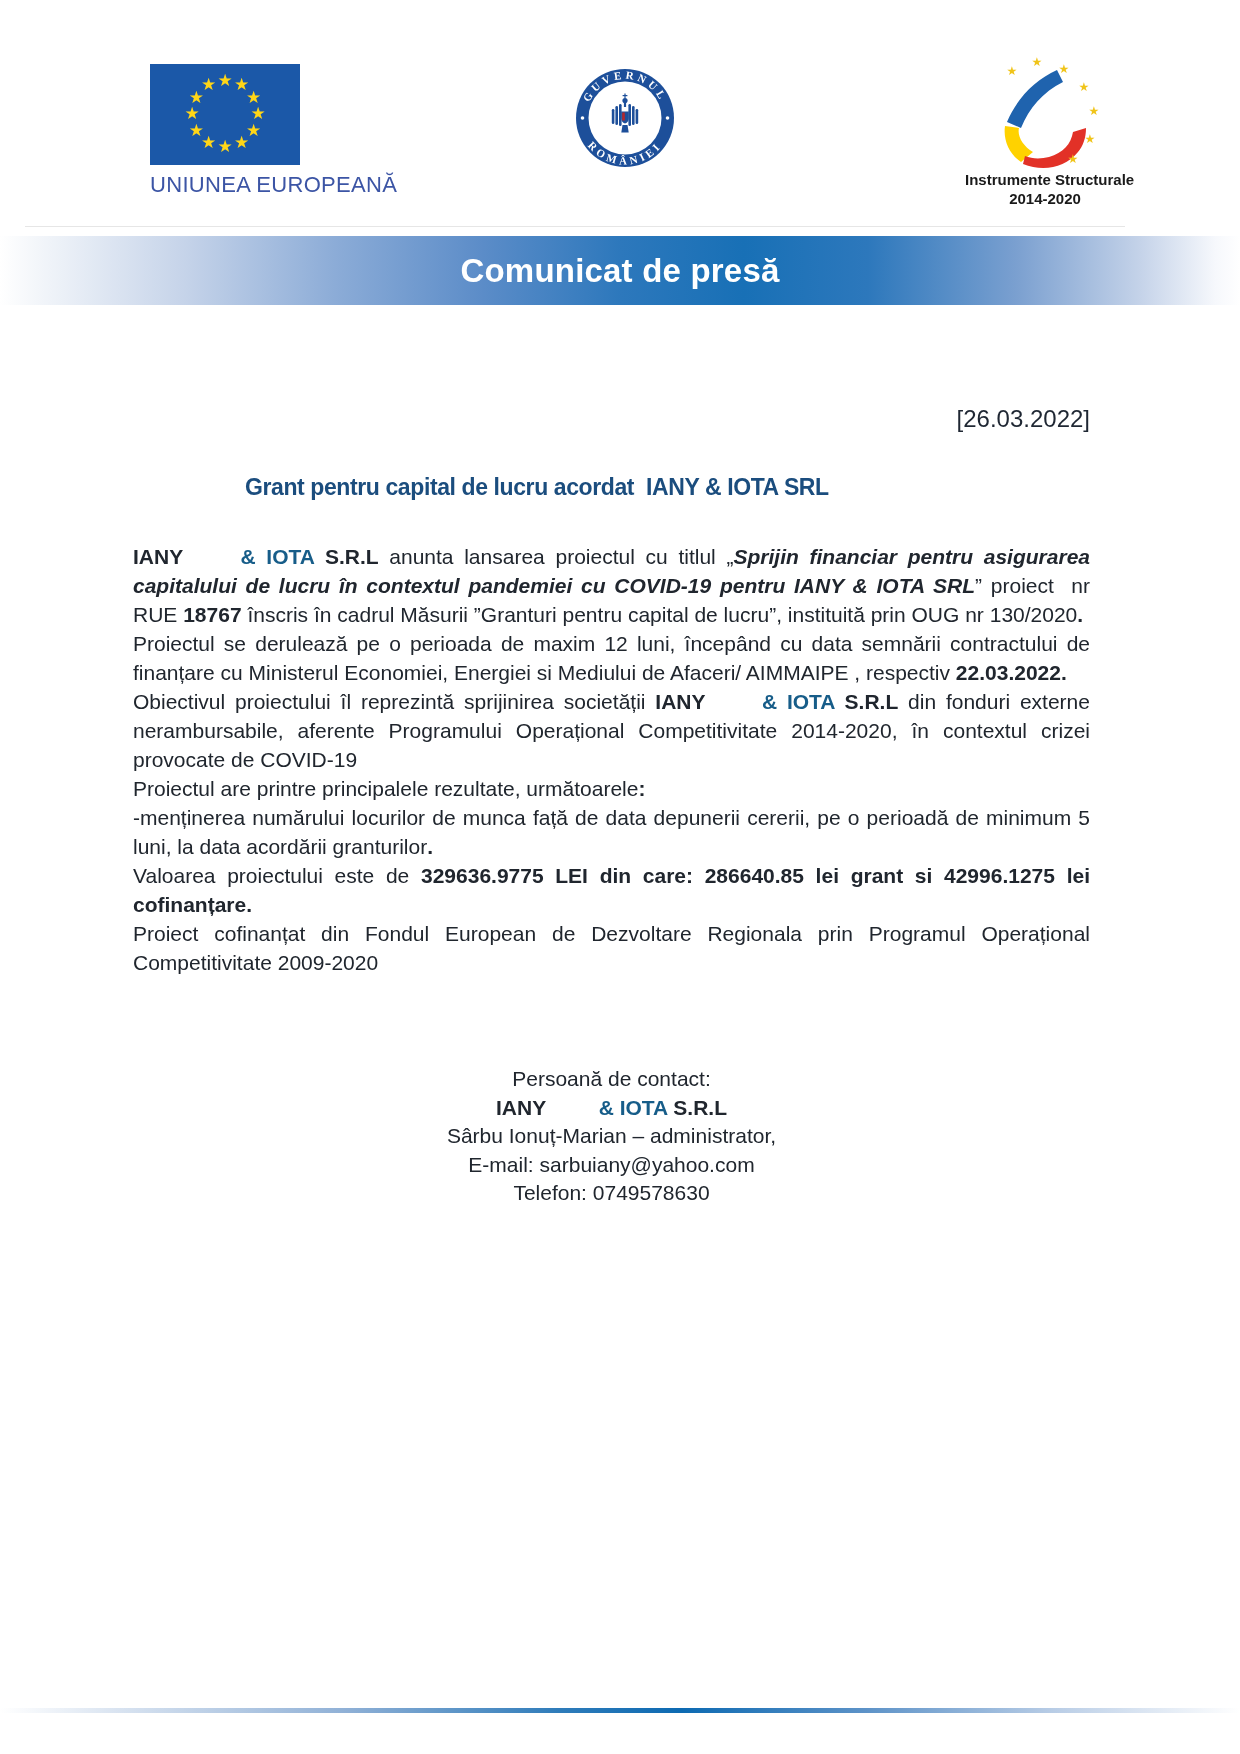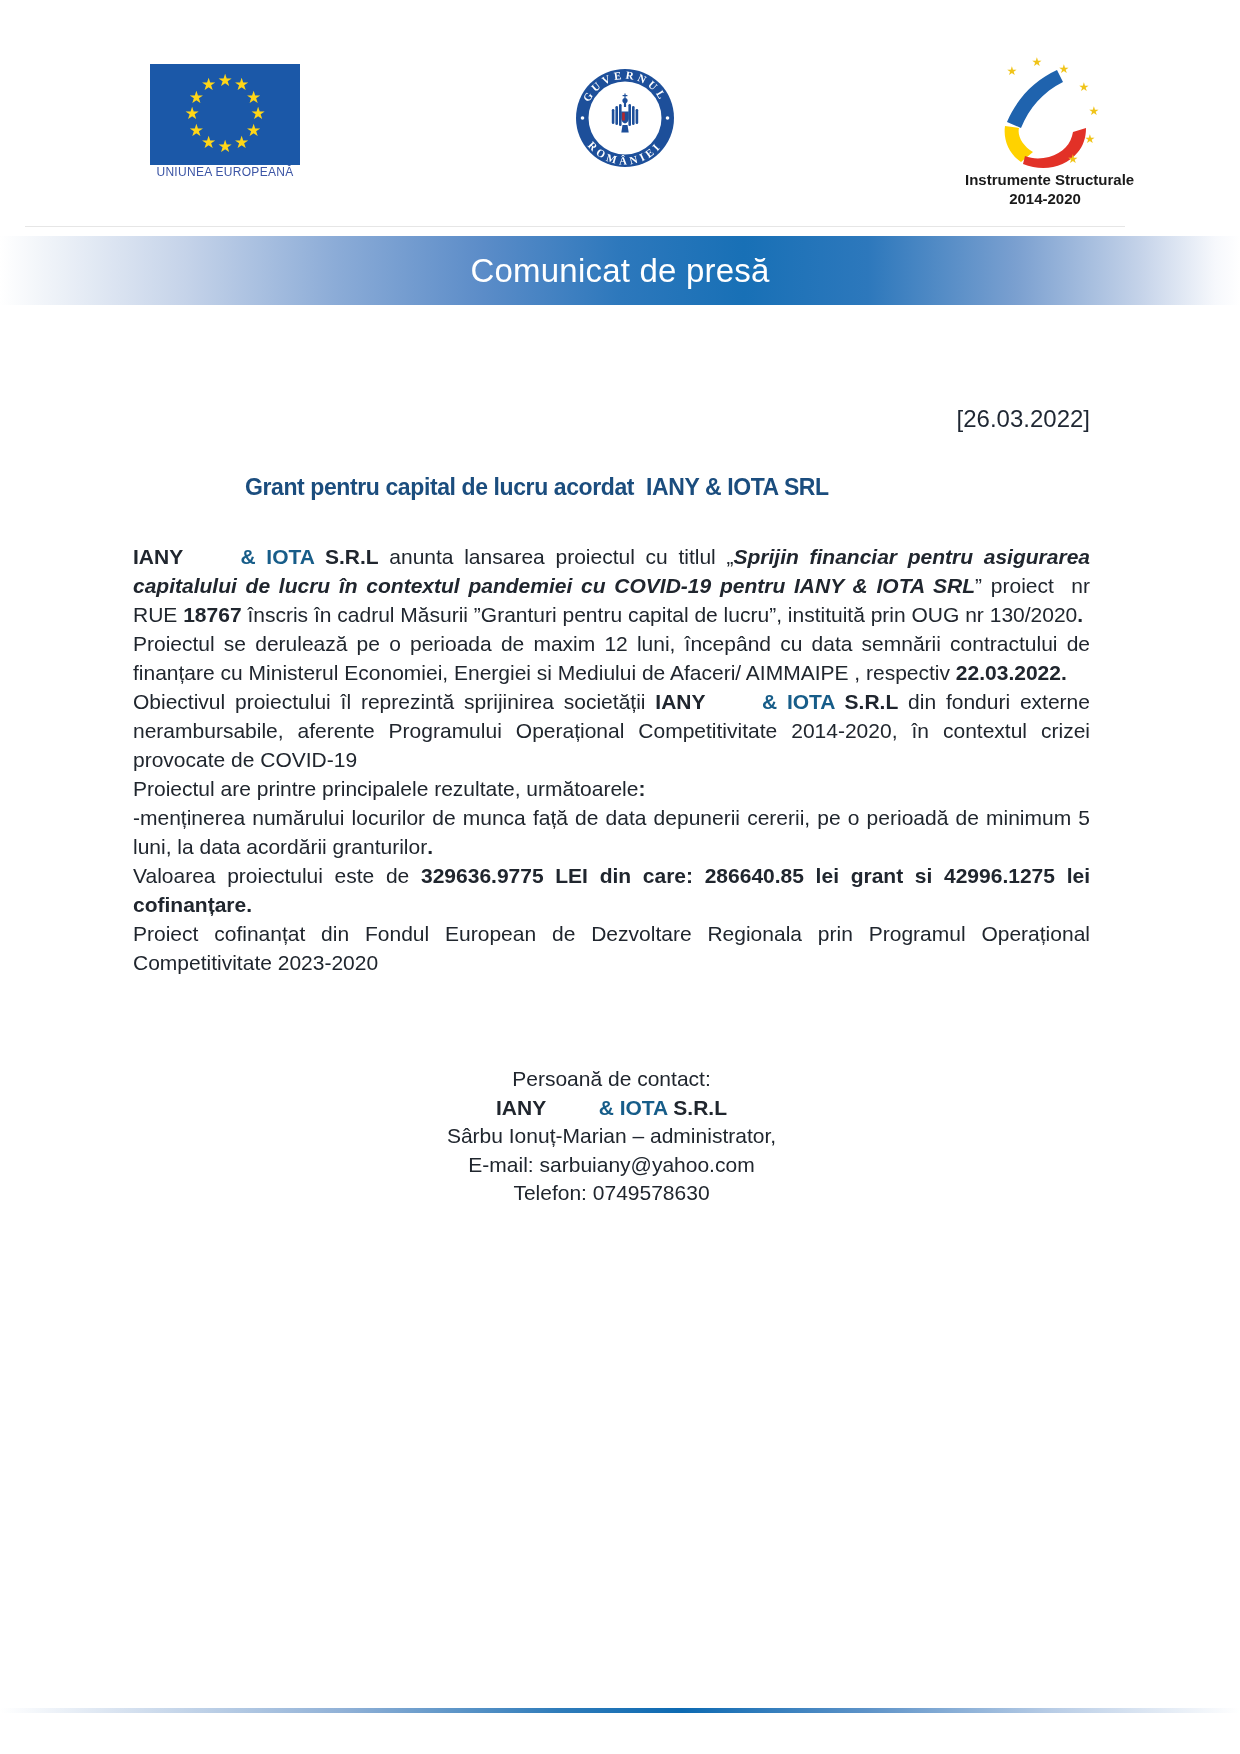--- a/index.html
+++ b/index.html
@@ -5,36 +5,36 @@
   html,body{margin:0;padding:0;background:#ffffff;}
   .page{
     position:relative;width:1240px;height:1754px;background:#ffffff;overflow:hidden;
     font-family:"Liberation Sans","DejaVu Sans",sans-serif;color:#20262e;
   }
   
   .eu-logo{position:absolute;left:150px;top:64px;width:150px;text-align:center;}
   .eu-flag{position:relative;width:150px;height:101px;background:#1b58a8;}
   .eu-star{position:absolute;transform:translate(-50%,-55%);color:#ffd617;font-size:17px;
            font-family:"DejaVu Sans",sans-serif;line-height:1;}
-  .eu-label{font-size:12px;color:#3c55a5;letter-spacing:0.3px;white-space:nowrap;}
+  .eu-label{margin-top:7px;font-size:22px;color:#3c55a5;letter-spacing:0.3px;white-space:nowrap;}
   .gov-seal{position:absolute;left:575px;top:68px;width:100px;height:100px;}
   .si-logo{position:absolute;left:965px;top:56px;width:160px;text-align:center;}
   .si-graphic{display:block;margin:0 auto;}
   .si-label1{margin-top:2px;font-size:15px;font-weight:bold;color:#1a1a1a;line-height:19px;white-space:nowrap;}
   .si-label2{font-size:15px;font-weight:bold;color:#1a1a1a;line-height:19px;}
   
   .pre-banner-line{position:absolute;left:25px;top:226px;width:1100px;height:1px;background:#e6e6e6;}
   .left-nub{position:absolute;left:0;top:268px;width:5px;height:32px;background:#dbe6f3;}
   .banner{
     position:absolute;left:0;top:236px;width:1240px;height:69px;
     background:linear-gradient(90deg,#ffffff 0%,#f3f6fa 3%,#c5d3e9 15%,#8cacd7 27%,
       #5b8cc8 39%,#2d78bc 50%,#1870b6 60%,#2d78bc 70%,#7ba0d0 82%,#c5d3e9 92%,#f6f8fc 98%,#ffffff 100%);
     display:flex;align-items:center;justify-content:center;
   }
-  .banner-title{color:#ffffff;font-size:33px;font-weight:normal;letter-spacing:0.2px;}
+  .banner-title{color:#ffffff;font-size:33px;font-weight:bold;letter-spacing:0.2px;}
   
   .content{position:absolute;left:133px;top:402px;width:957px;font-size:21px;}
   .date-line{text-align:right;font-weight:normal;font-size:24px;line-height:34px;margin:0 0 36px 0;color:#1f2733;}
   .doc-title{margin:0 0 40px 112px;font-size:23px;font-weight:bold;color:#1b4d7e;
              letter-spacing:-0.4px;line-height:30px;}
   p.body-par{margin:0;text-align:justify;line-height:29px;}
   .mt-block{margin-top:28px;}
   .mt-block-lg{margin-top:55px;}
   .run-b{font-weight:bold;}
   .run-bb{font-weight:bold;color:#175d89;margin-left:47px;}
@@ -133,21 +133,21 @@
   <div class="content">
     <p class="date-line">[26.03.2022]</p>
     <h1 class="doc-title">Grant pentru capital de lucru acordat &nbsp;IANY &amp; IOTA SRL</h1>
 
     <p class="body-par"><span class="run-b">IANY </span><span class="run-bb">&amp; IOTA</span><span class="run-b"> S.R.L</span><span class="run-n"> anunta lansarea proiectul cu titlul „</span><span class="run-bi">Sprijin financiar pentru asigurarea capitalului de lucru în contextul pandemiei cu COVID-19 pentru IANY &amp; IOTA SRL</span><span class="run-n">” proiect&nbsp; nr RUE </span><span class="run-b">18767</span><span class="run-n"> înscris în cadrul Măsurii ”Granturi pentru capital de lucru”, instituită prin OUG nr 130/2020</span><span class="run-b">.</span></p>
     <p class="body-par"><span class="run-n">Proiectul se derulează pe o perioada de maxim 12 luni, începând cu data semnării contractului de finanțare cu Ministerul Economiei, Energiei si Mediului de Afaceri/ AIMMAIPE , respectiv </span><span class="run-b">22.03.2022.</span></p>
     <p class="body-par"><span class="run-n">Obiectivul proiectului îl reprezintă sprijinirea societății </span><span class="run-b">IANY </span><span class="run-bb">&amp; IOTA</span><span class="run-b"> S.R.L</span><span class="run-n"> din fonduri externe nerambursabile, aferente Programului Operațional Competitivitate 2014-2020, în contextul crizei provocate de COVID-19</span></p>
     <p class="body-par"><span class="run-n">Proiectul are printre principalele rezultate, următoarele</span><span class="run-b">:</span></p>
     <p class="body-par"><span class="run-n">-menținerea numărului locurilor de munca față de data depunerii cererii, pe o perioadă de minimum 5 luni, la data acordării granturilor</span><span class="run-b">.</span></p>
     <p class="body-par mt-block"><span class="run-n">Valoarea proiectului este de </span><span class="run-b">329636.9775 LEI din care: 286640.85 lei grant si 42996.1275 lei cofinanțare.</span></p>
-    <p class="body-par mt-block-lg"><span class="run-n">Proiect cofinanțat din Fondul European de Dezvoltare Regionala prin Programul Operațional Competitivitate 2023-2020</span></p>
+    <p class="body-par mt-block-lg"><span class="run-n">Proiect cofinanțat din Fondul European de Dezvoltare Regionala prin Programul Operațional Competitivitate 2009-2020</span></p>
 
     <div class="contact">
       <p class="contact-line"><span class="run-n">Persoană de contact:</span></p>
       <p class="contact-line"><span class="run-b">IANY </span><span class="run-bb">&amp; IOTA</span><span class="run-b"> S.R.L</span></p>
       <p class="contact-line"><span class="run-n">Sârbu Ionuț-Marian – administrator,</span></p>
       <p class="contact-line"><span class="run-n">E-mail: sarbuiany@yahoo.com</span></p>
       <p class="contact-line"><span class="run-n">Telefon: 0749578630</span></p>
     </div>
   </div>
 

